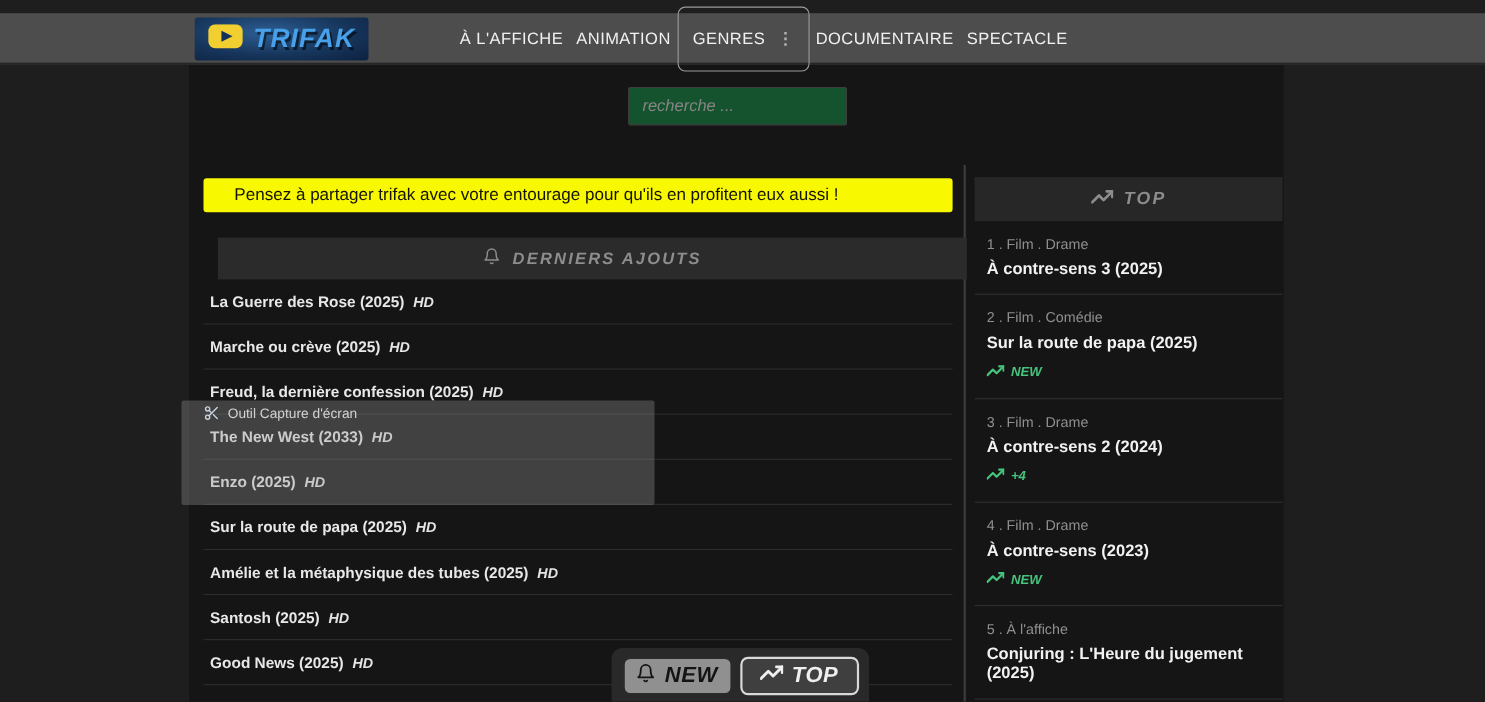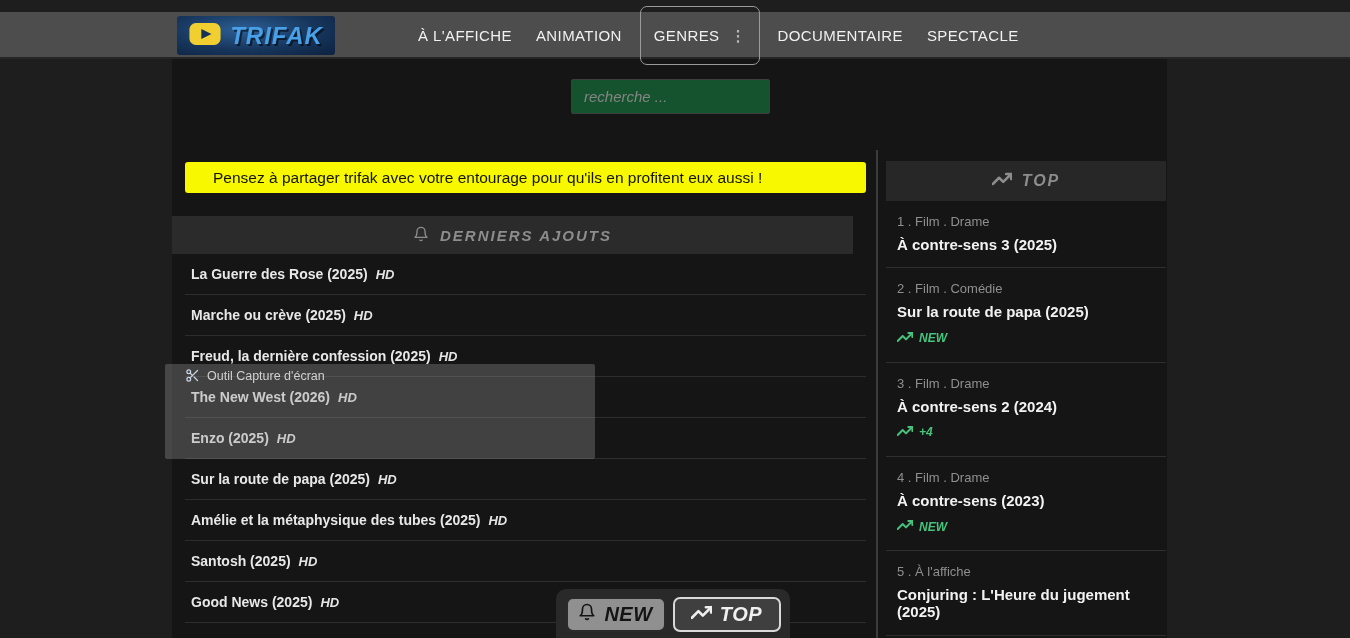--- a/index.html
+++ b/index.html
@@ -8,21 +8,21 @@
   .page { position:relative; width:1350px; height:638px; }
 
   
   .navbar { position:absolute; left:0; top:12px; width:1350px; height:47px;
             background:#4d4d4d; border-bottom:2px solid #262626; z-index:30; }
   .logo { position:absolute; left:177px; top:4px; width:158px; height:39px;
           background:radial-gradient(ellipse at 42% 35%, #2d5f95 0%, #17365c 55%, #0c2140 100%);
           border-radius:3px; display:flex; align-items:center; justify-content:center; gap:9px; cursor:pointer; }
   .logo-text { color:#47a0e8; font-size:24px; font-weight:900; font-style:italic;
                letter-spacing:1px; text-shadow:2px 2px 0 rgba(0,0,0,.55); }
-  .nav-menu { position:absolute; left:418px; top:0; height:47px; display:flex; align-items:center; gap:24px; }
+  .nav-menu { position:absolute; left:418px; top:0; height:47px; display:flex; align-items:center; gap:12px; }
   .nav-item { color:#f1f1f1; font-size:15px; letter-spacing:.4px; cursor:pointer; white-space:nowrap; }
   .nav-item.boxed { border:1px solid #9a9a9a; border-radius:7px; padding:20px 13px;
                     display:flex; align-items:center; gap:11px; margin:0 -6px; }
   .vdots { color:#b5b5b5; font-size:15px; line-height:10px; letter-spacing:0; font-weight:700; }
 
   
   .content-band { position:absolute; left:172px; top:47px; width:995px; height:591px; background:#151515; }
   .v-divider { position:absolute; left:876px; top:150px; width:2px; height:488px; background:#3c3c3c; }
 
   
@@ -31,21 +31,21 @@
                   color:#c8c8c8; font-size:15px; font-style:italic; padding:0 12px;
                   font-family:"Liberation Sans", sans-serif; outline:none; }
   .search-input::placeholder { color:#858585; font-style:italic; }
 
   
   .banner { position:absolute; left:185px; top:162px; width:681px; height:31px;
             background:#f8f800; border-radius:3px; display:flex; align-items:center;
             padding:0 28px; color:#141400; font-size:15.5px; }
 
   
-  .latest-header { position:absolute; left:172px; top:216px; width:681px; height:38px;
+  .latest-header { position:absolute; left:198px; top:216px; width:681px; height:38px;
                    background:#2b2b2b; display:flex; align-items:center; justify-content:center;
                    gap:11px; color:#8d8d8d; font-size:15px; font-weight:700; font-style:italic;
                    letter-spacing:2px; }
   .movie-list { position:absolute; left:185px; top:254px; width:681px; }
   .movie-row { height:41px; display:flex; align-items:center; padding-left:6px;
                border-bottom:1px solid #2d2d2d; cursor:pointer; }
   .movie-title { color:#e8e8e8; font-size:14px; font-weight:700; }
   .movie-quality { color:#e5e5e5; font-size:13px; font-weight:700; font-style:italic; margin-left:8px; }
 
   
@@ -132,21 +132,21 @@
         <span class="movie-title">Marche ou crève (2025)</span>
         <span class="movie-quality">HD</span>
       </div>
 
       <div class="movie-row">
         <span class="movie-title">Freud, la dernière confession (2025)</span>
         <span class="movie-quality">HD</span>
       </div>
 
       <div class="movie-row">
-        <span class="movie-title">The New West (2026)</span>
+        <span class="movie-title">The New West (2033)</span>
         <span class="movie-quality">HD</span>
       </div>
 
       <div class="movie-row">
         <span class="movie-title">Enzo (2025)</span>
         <span class="movie-quality">HD</span>
       </div>
 
       <div class="movie-row">
         <span class="movie-title">Sur la route de papa (2025)</span>

